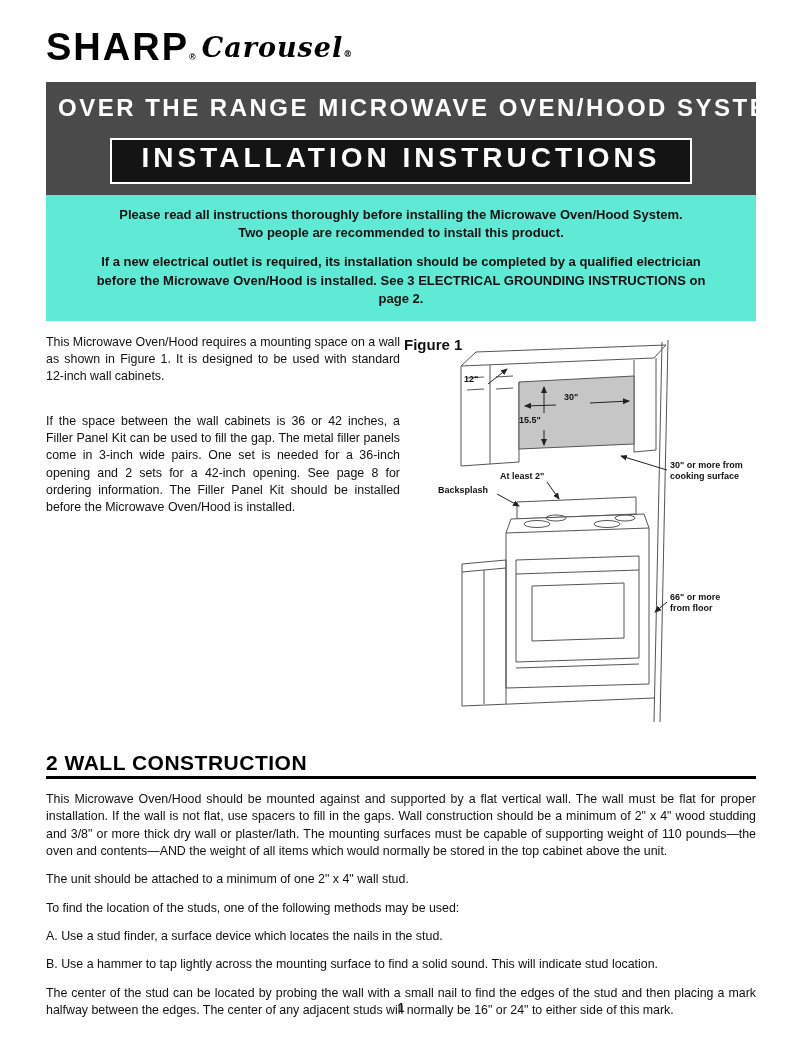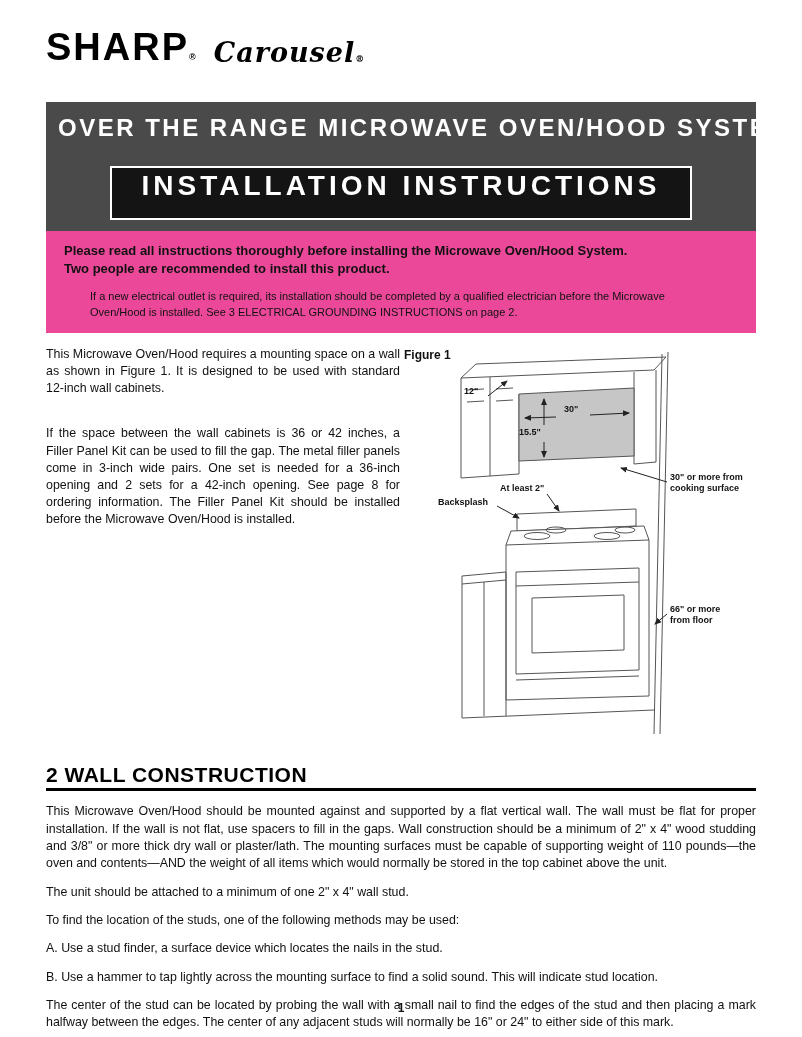--- a/index.html
+++ b/index.html
@@ -4,46 +4,46 @@
 <style>
   * { margin:0; padding:0; box-sizing:border-box; }
   html,body { background:#ffffff; }
   body {
     width:802px; height:1037px; position:relative; overflow:hidden;
     font-family:"Liberation Sans", sans-serif; color:#111;
   }
   .page { padding:28px 46px 0 46px; }
 
   
-  .logo-row { display:flex; align-items:flex-end; gap:16px; margin-bottom:36px; }
+  .logo-row { display:flex; align-items:center; gap:4px; margin-bottom:16px; }
   .sharp-logo { font-weight:bold; font-size:38px; letter-spacing:2px; line-height:1; color:#000; }
   .reg-mark { font-size:9px; vertical-align:baseline; font-weight:bold; }
   .carousel-logo { font-family:"DejaVu Serif", serif; font-style:italic; font-weight:bold;
     font-size:27px; line-height:1; color:#000; letter-spacing:1px; }
 
   
   .band-dark { background:#4a4a4a; text-align:center; padding:12px 0 11px 0; }
   .band-title { color:#fff; font-size:24px; font-weight:bold; letter-spacing:2.5px; white-space:nowrap;padding-left:12px; }
   .band-box { display:inline-block; background:#141414; border:2px solid #fff; color:#fff;
-    font-weight:bold; font-size:28px; letter-spacing:4px; padding:2px 30px 16px 30px; margin-top:24px; white-space:nowrap; }
+    font-weight:bold; font-size:28px; letter-spacing:4px; padding:2px 30px 8px 30px; margin-top:16px; white-space:nowrap; }
 
-  .band-gray { background:#ec4899; text-align:left; padding:11px 18px 13px 18px; }
+  .band-gray { background:#5eead4; text-align:center; padding:11px 18px 13px 18px; }
   .notice-read { font-weight:bold; font-size:13px; line-height:1.4; color:#111; }
-  .notice-electrical { font-weight:normal; font-size:11px; line-height:1.4; color:#111;
+  .notice-electrical { font-weight:bold; font-size:13px; line-height:1.4; color:#111;
     margin-top:11px; padding:0 26px; }
 
   
   .section-head { font-size:21px; font-weight:bold; letter-spacing:0.5px; color:#000;
     border-bottom:3px solid #000; padding-bottom:1px; margin-top:25px; }
   .cols { display:flex; margin-top:13px; }
   .col-left { width:358px; font-size:12.4px; line-height:1.38; text-align:justify; color:#111; }
   .col-left p + p { margin-top:28px; }
   .col-right { position:relative; width:352px; height:392px; margin-left:4px; flex:none; }
 
-  .figure-title { position:absolute; left:0; top:2px; font-size:12px; font-weight:bold; }
+  .figure-title { position:absolute; left:0; top:2px; font-size:15px; font-weight:bold; }
   .flabel { position:absolute; font-size:9px; font-weight:bold; line-height:1.2; color:#111; }
   .fig-svg { position:absolute; left:0; top:0; }
 
   .body-para { font-size:12.4px; line-height:1.4; text-align:justify; margin-top:11px; color:#111; }
   .body-para.first { margin-top:12px; }
 
   .page-number { position:absolute; left:0; right:0; bottom:22px; text-align:center;
     font-size:12px; font-weight:bold; color:#111; }
 </style>
 </head>

